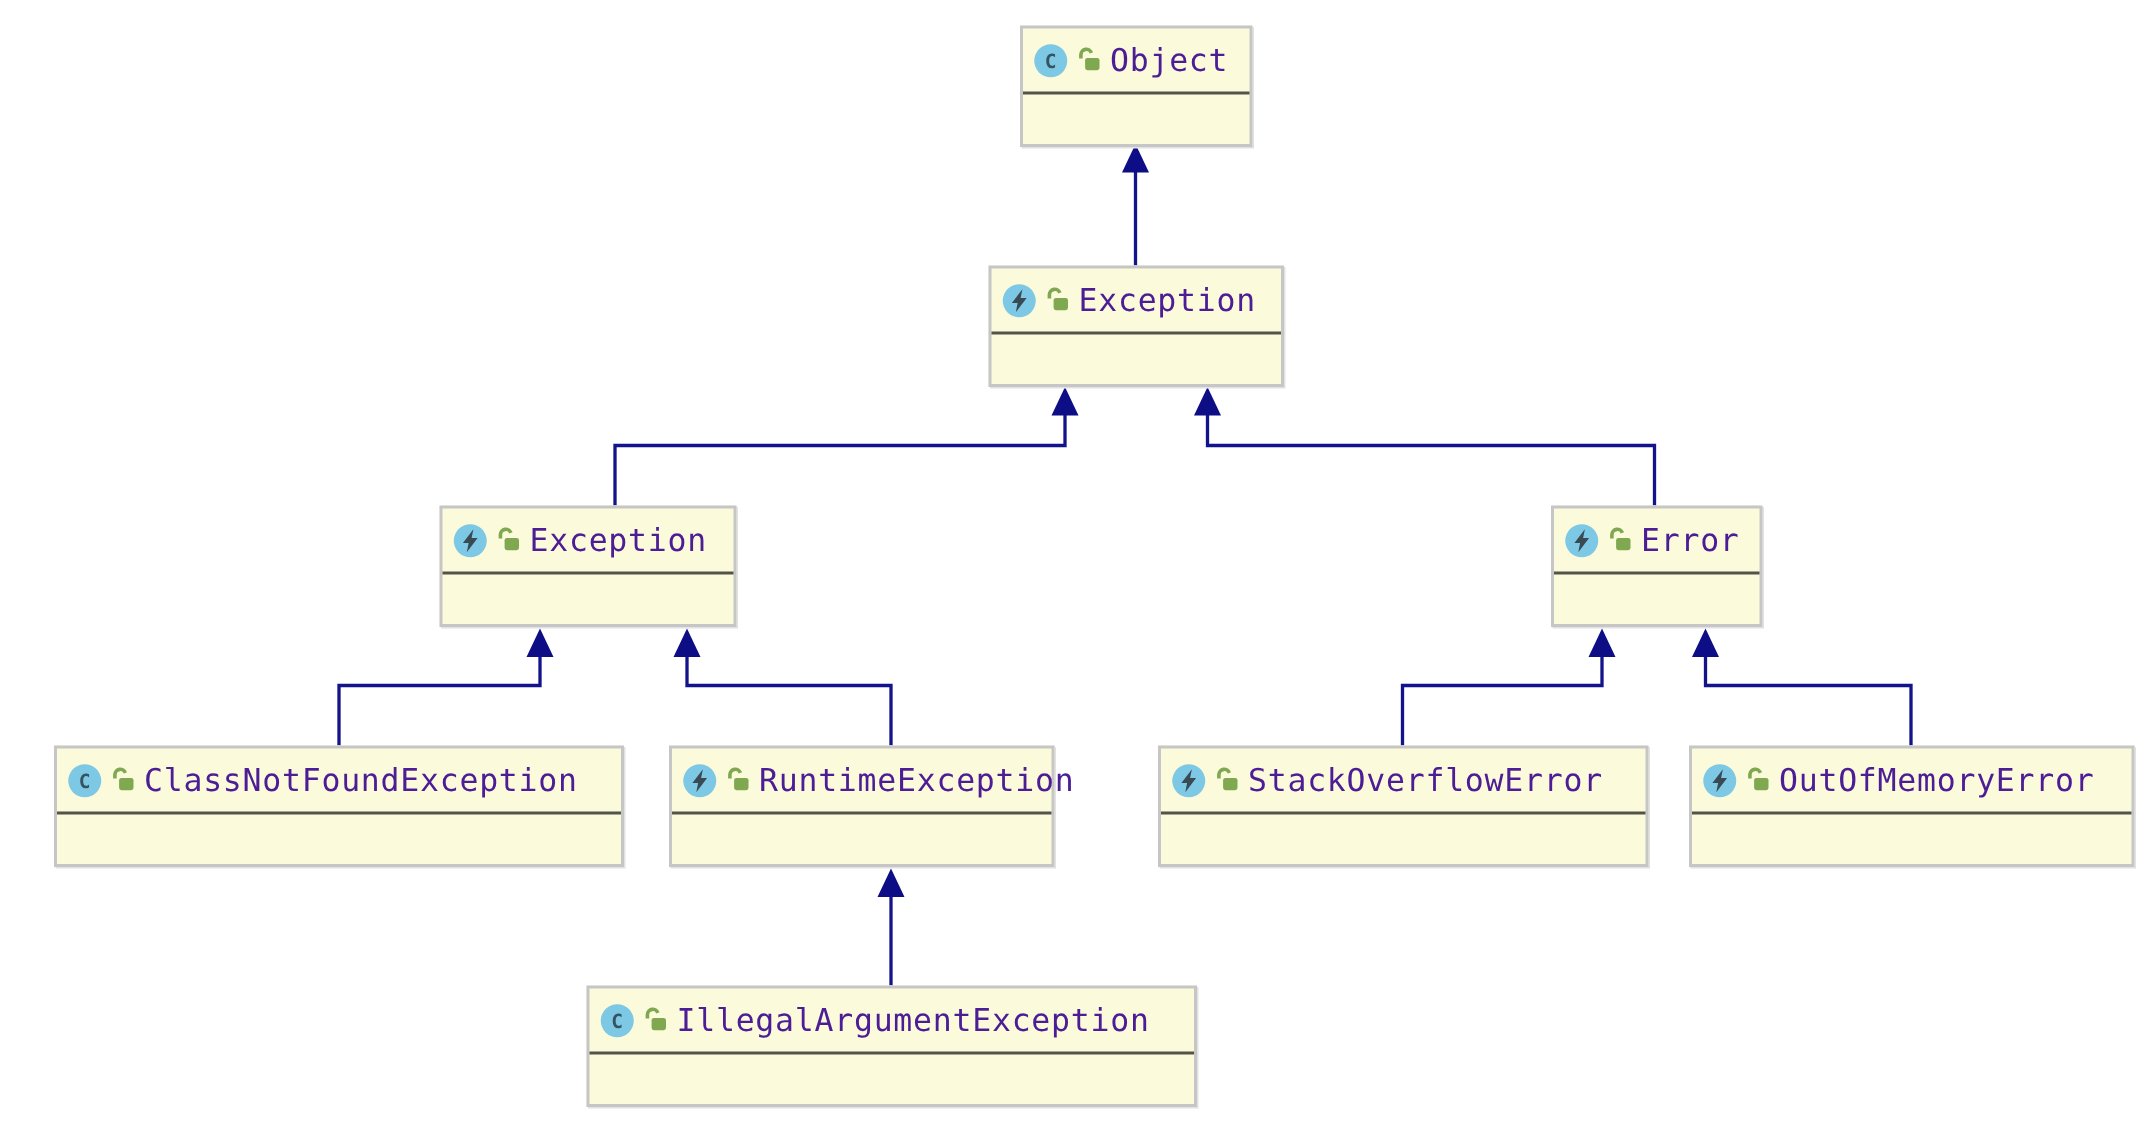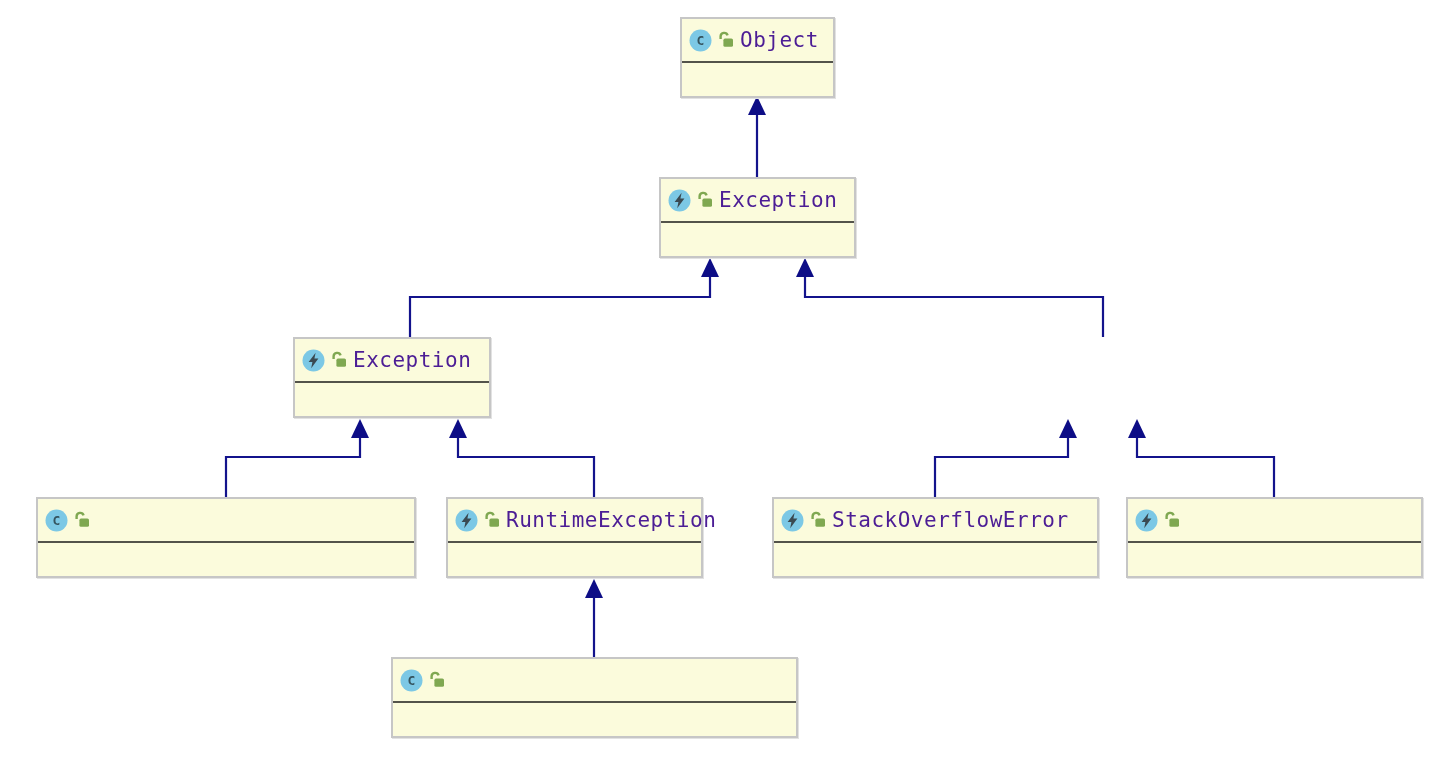--- a/index.html
+++ b/index.html
@@ -171,35 +171,54 @@
         <svg width="18" height="18" viewBox="0 0 18 18">
           <path d="M3.6 9 L3.6 6.4 A3.6 3.6 0 0 1 10.6 5.3" fill="none" stroke="#7FA851" stroke-width="2.4"></path>
           <rect x="6.4" y="8.6" width="9.6" height="8.2" rx="1.6" fill="#7FA851"></rect>
         </svg>
       </span>
       <span class="node-name">Exception</span>
     </div>
     <div class="node-body"></div>
   </div>
 
+  <div class="node n-error">
+    <div class="node-header">
+      <span class="badge">
+        <svg width="23" height="23" viewBox="0 0 23 23">
+          <circle cx="11.5" cy="11.5" r="11" fill="#7CC8E5"></circle>
+          <polygon points="13.6,3.8 6.6,13 10.4,13 9.2,19.2 16.4,9.6 12.4,9.6" fill="#3A4A52"></polygon>
+        </svg>
+      </span>
+      <span class="lock">
+        <svg width="18" height="18" viewBox="0 0 18 18">
+          <path d="M3.6 9 L3.6 6.4 A3.6 3.6 0 0 1 10.6 5.3" fill="none" stroke="#7FA851" stroke-width="2.4"></path>
+          <rect x="6.4" y="8.6" width="9.6" height="8.2" rx="1.6" fill="#7FA851"></rect>
+        </svg>
+      </span>
+      <span class="node-name">Error</span>
+    </div>
+    <div class="node-body"></div>
+  </div>
 
   <div class="node n-cnfe">
     <div class="node-header">
       <span class="badge">
         <svg width="23" height="23" viewBox="0 0 23 23">
           <circle cx="11.5" cy="11.5" r="11" fill="#7CC8E5"></circle>
           <text x="11.5" y="16" text-anchor="middle" font-family="DejaVu Sans Mono, monospace" font-size="13" font-weight="bold" fill="#35545F">C</text>
         </svg>
       </span>
       <span class="lock">
         <svg width="18" height="18" viewBox="0 0 18 18">
           <path d="M3.6 9 L3.6 6.4 A3.6 3.6 0 0 1 10.6 5.3" fill="none" stroke="#7FA851" stroke-width="2.4"></path>
           <rect x="6.4" y="8.6" width="9.6" height="8.2" rx="1.6" fill="#7FA851"></rect>
         </svg>
       </span>
+      <span class="node-name">ClassNotFoundException</span>
     </div>
     <div class="node-body"></div>
   </div>
 
   <div class="node n-re">
     <div class="node-header">
       <span class="badge">
         <svg width="23" height="23" viewBox="0 0 23 23">
           <circle cx="11.5" cy="11.5" r="11" fill="#7CC8E5"></circle>
           <polygon points="13.6,3.8 6.6,13 10.4,13 9.2,19.2 16.4,9.6 12.4,9.6" fill="#3A4A52"></polygon>
@@ -242,35 +261,37 @@
           <circle cx="11.5" cy="11.5" r="11" fill="#7CC8E5"></circle>
           <polygon points="13.6,3.8 6.6,13 10.4,13 9.2,19.2 16.4,9.6 12.4,9.6" fill="#3A4A52"></polygon>
         </svg>
       </span>
       <span class="lock">
         <svg width="18" height="18" viewBox="0 0 18 18">
           <path d="M3.6 9 L3.6 6.4 A3.6 3.6 0 0 1 10.6 5.3" fill="none" stroke="#7FA851" stroke-width="2.4"></path>
           <rect x="6.4" y="8.6" width="9.6" height="8.2" rx="1.6" fill="#7FA851"></rect>
         </svg>
       </span>
+      <span class="node-name">OutOfMemoryError</span>
     </div>
     <div class="node-body"></div>
   </div>
 
   <div class="node n-iae">
     <div class="node-header">
       <span class="badge">
         <svg width="23" height="23" viewBox="0 0 23 23">
           <circle cx="11.5" cy="11.5" r="11" fill="#7CC8E5"></circle>
           <text x="11.5" y="16" text-anchor="middle" font-family="DejaVu Sans Mono, monospace" font-size="13" font-weight="bold" fill="#35545F">C</text>
         </svg>
       </span>
       <span class="lock">
         <svg width="18" height="18" viewBox="0 0 18 18">
           <path d="M3.6 9 L3.6 6.4 A3.6 3.6 0 0 1 10.6 5.3" fill="none" stroke="#7FA851" stroke-width="2.4"></path>
           <rect x="6.4" y="8.6" width="9.6" height="8.2" rx="1.6" fill="#7FA851"></rect>
         </svg>
       </span>
+      <span class="node-name">IllegalArgumentException</span>
     </div>
     <div class="node-body"></div>
   </div>
 
 </div>
 
 </body></html>

